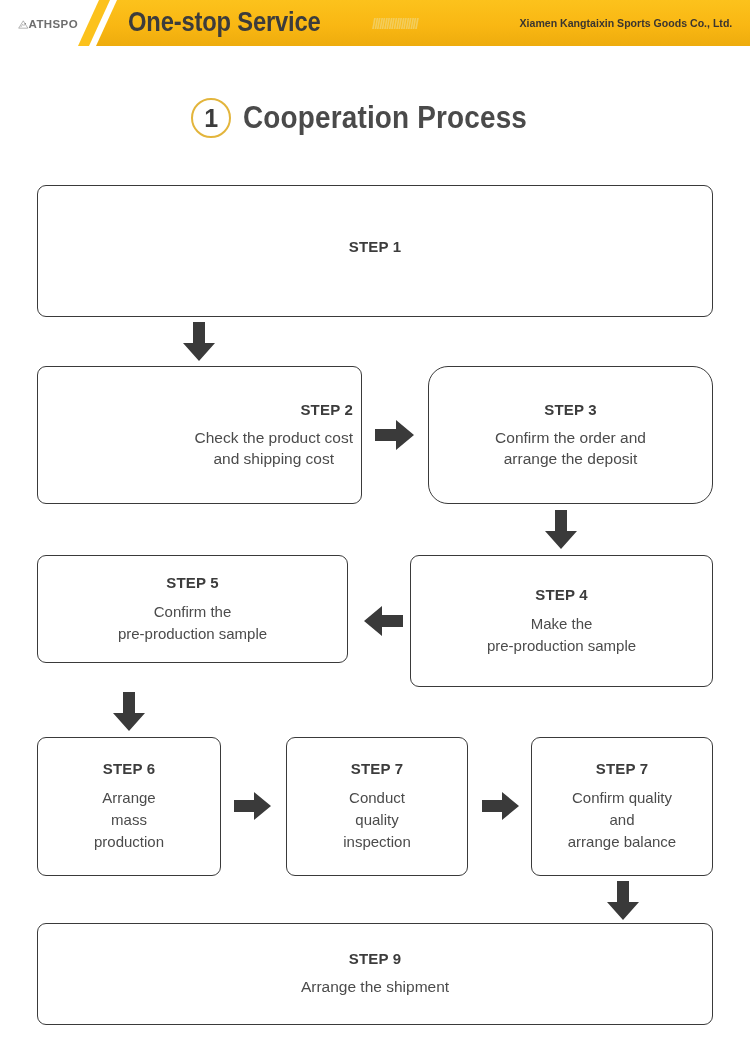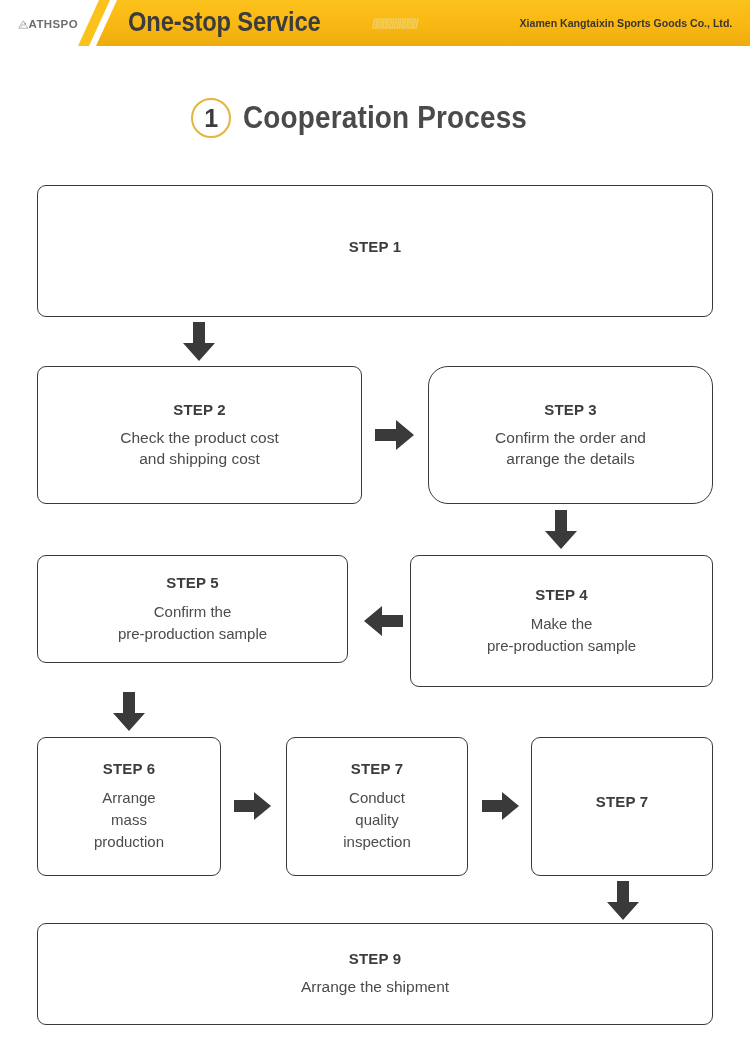--- a/index.html
+++ b/index.html
@@ -128,36 +128,36 @@
     <div class="box" style="left:37px; top:185px; width:676px; height:132px;">
       <div class="box-title">STEP 1</div>
     </div>
 
     <div class="arrow" style="left:181px; top:322px;">
       <svg width="36" height="40" viewBox="0 0 36 40">
           <path d="M12 0 H24 V21 H34 L18 39 L2 21 H12 Z" fill="#3a3a3a"></path>
         </svg>
     </div>
 
-    <div class="box" style="left:37px; top:366px; width:325px; height:138px;">
+    <div class="box" style="left:37px; top:366px; width:325px; height:138px;align-items:flex-end;">
       <div class="box-title">STEP 2</div>
       <div class="box-body">Check the product cost
 and shipping cost</div>
     </div>
 
     <div class="arrow" style="left:375px; top:418px;">
       <svg width="40" height="34" viewBox="0 0 40 34">
           <path d="M0 11 H21 V2 L39 17 L21 32 V23 H0 Z" fill="#3a3a3a"></path>
         </svg>
     </div>
 
     <div class="box" style="left:428px; top:366px; width:285px; height:138px;border-radius:20px;">
       <div class="box-title">STEP 3</div>
       <div class="box-body">Confirm the order and
-arrange the details</div>
+arrange the deposit</div>
     </div>
 
     <div class="arrow" style="left:543px; top:510px;">
       <svg width="36" height="40" viewBox="0 0 36 40">
           <path d="M12 0 H24 V21 H34 L18 39 L2 21 H12 Z" fill="#3a3a3a"></path>
         </svg>
     </div>
 
     <div class="box narrow" style="left:37px; top:555px; width:311px; height:108px;">
       <div class="box-title">STEP 5</div>
@@ -204,20 +204,23 @@
     </div>
 
     <div class="arrow" style="left:482px; top:790px;">
       <svg width="38" height="32" viewBox="0 0 38 32">
           <path d="M0 10 H20 V2 L37 16 L20 30 V22 H0 Z" fill="#3a3a3a"></path>
         </svg>
     </div>
 
     <div class="box narrow" style="left:531px; top:737px; width:182px; height:139px;">
       <div class="box-title">STEP 7</div>
+      <div class="box-body">Confirm quality
+and
+arrange balance</div>
     </div>
 
     <div class="arrow" style="left:605px; top:881px;">
       <svg width="36" height="40" viewBox="0 0 36 40">
           <path d="M12 0 H24 V21 H34 L18 39 L2 21 H12 Z" fill="#3a3a3a"></path>
         </svg>
     </div>
 
     <div class="box" style="left:37px; top:923px; width:676px; height:102px;">
       <div class="box-title">STEP 9</div>

